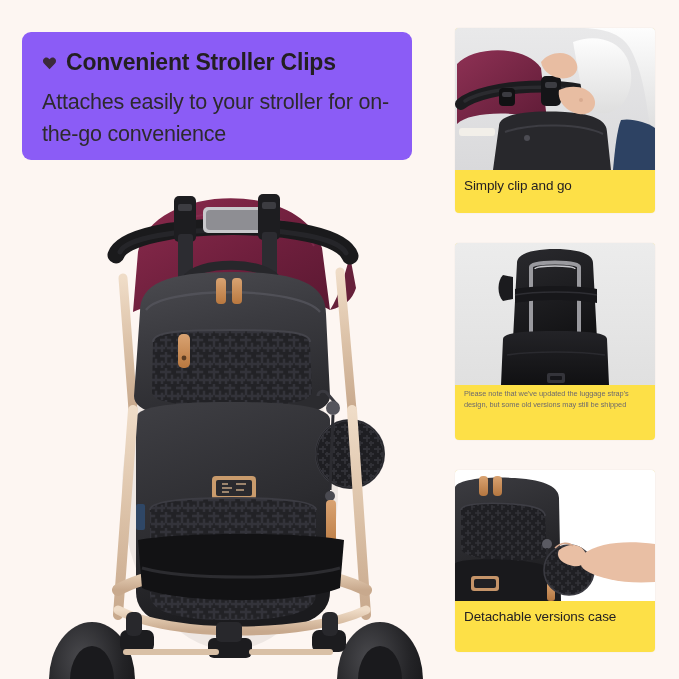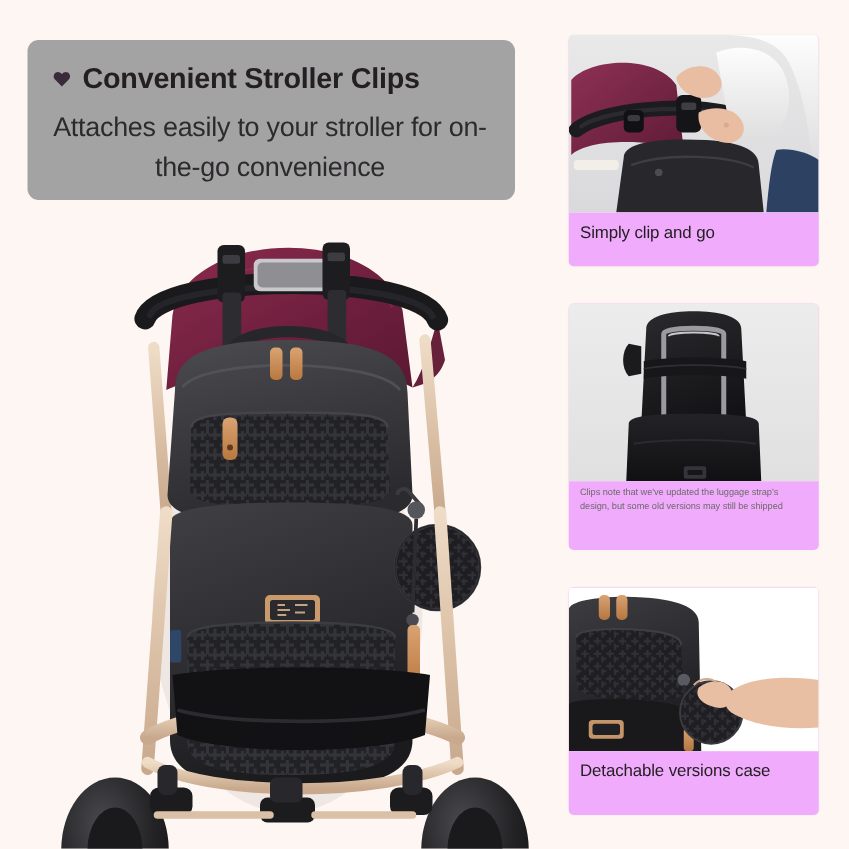--- a/index.html
+++ b/index.html
@@ -26,21 +26,21 @@
     height: 679px;
   }
 
   
   #callout {
     position: absolute;
     left: 22px;
     top: 32px;
     width: 390px;
     height: 128px;
-    background: #a3a3a3;
+    background: #8b5cf6;
     border-radius: 9px;
     padding: 17px 22px 12px 20px;
   }
   #callout-title-row {
     display: flex;
     align-items: center;
     gap: 9px;
   }
   #heart-icon {
     width: 15px;
@@ -56,40 +56,39 @@
     letter-spacing: -0.2px;
     white-space: nowrap;
   }
   #callout-body {
     margin-top: 11px;
     font-size: 21.5px;
     line-height: 1.47;
     color: #2d2a2d;
     letter-spacing: -0.2px;
     font-weight: 400;
-    text-align: center;
   }
 
   
   #hero { position: absolute; left: 0; top: 160px; width: 452px; height: 519px; }
   #hero svg { display: block; width: 452px; height: 519px; }
 
   
   #right-column {
     position: absolute;
     left: 455px;
     top: 0;
     width: 200px;
     height: 679px;
   }
   .panel-card {
     position: absolute;
     left: 0;
     width: 200px;
-    background: #f0abfc;
+    background: #fde047;
     border-radius: 4px;
     overflow: hidden;
     box-shadow: 0 0 0 1px rgba(0,0,0,0.015);
   }
   #panel-1 { top: 28px;  height: 185px; }
   #panel-2 { top: 243px; height: 197px; }
   #panel-3 { top: 470px; height: 182px; }
 
   .panel-photo {
     position: relative;
@@ -376,21 +375,21 @@
 
         <path d="M60 46 C80 42 122 42 142 46 L142 60 C122 56 80 56 60 60 Z" fill="#17171a"></path>
         <path d="M60 52 C80 48 122 48 142 52" fill="none" stroke="#2e2e33" stroke-width="1.4"></path>
 
         <path d="M48 96 C48 90 66 88 100 88 C134 88 152 90 152 96 L154 142 L46 142 Z" fill="url(#p2case)"></path>
         <path d="M52 112 C78 108 124 108 150 112" fill="none" stroke="#2a2a2f" stroke-width="1.6"></path>
         <rect x="92" y="130" width="18" height="10" rx="2" fill="#34343a"></rect>
         <rect x="95" y="133" width="12" height="4" rx="1" fill="#16161a"></rect>
       </svg>
     </div>
-    <div class="panel-note">Clips note that we've updated the luggage strap's design, but some old versions may still be shipped</div>
+    <div class="panel-note">Please note that we've updated the luggage strap's design, but some old versions may still be shipped</div>
   </div>
 
   <div class="panel-card" id="panel-3">
     <div class="panel-photo">
       <svg viewBox="0 0 200 131" xmlns="http://www.w3.org/2000/svg" aria-hidden="true">
         <defs>
           <linearGradient id="p3bag" x1="0" y1="0" x2="0.3" y2="1">
             <stop offset="0%" stop-color="#3c3c41"></stop>
             <stop offset="100%" stop-color="#1d1d20"></stop>
           </linearGradient>

